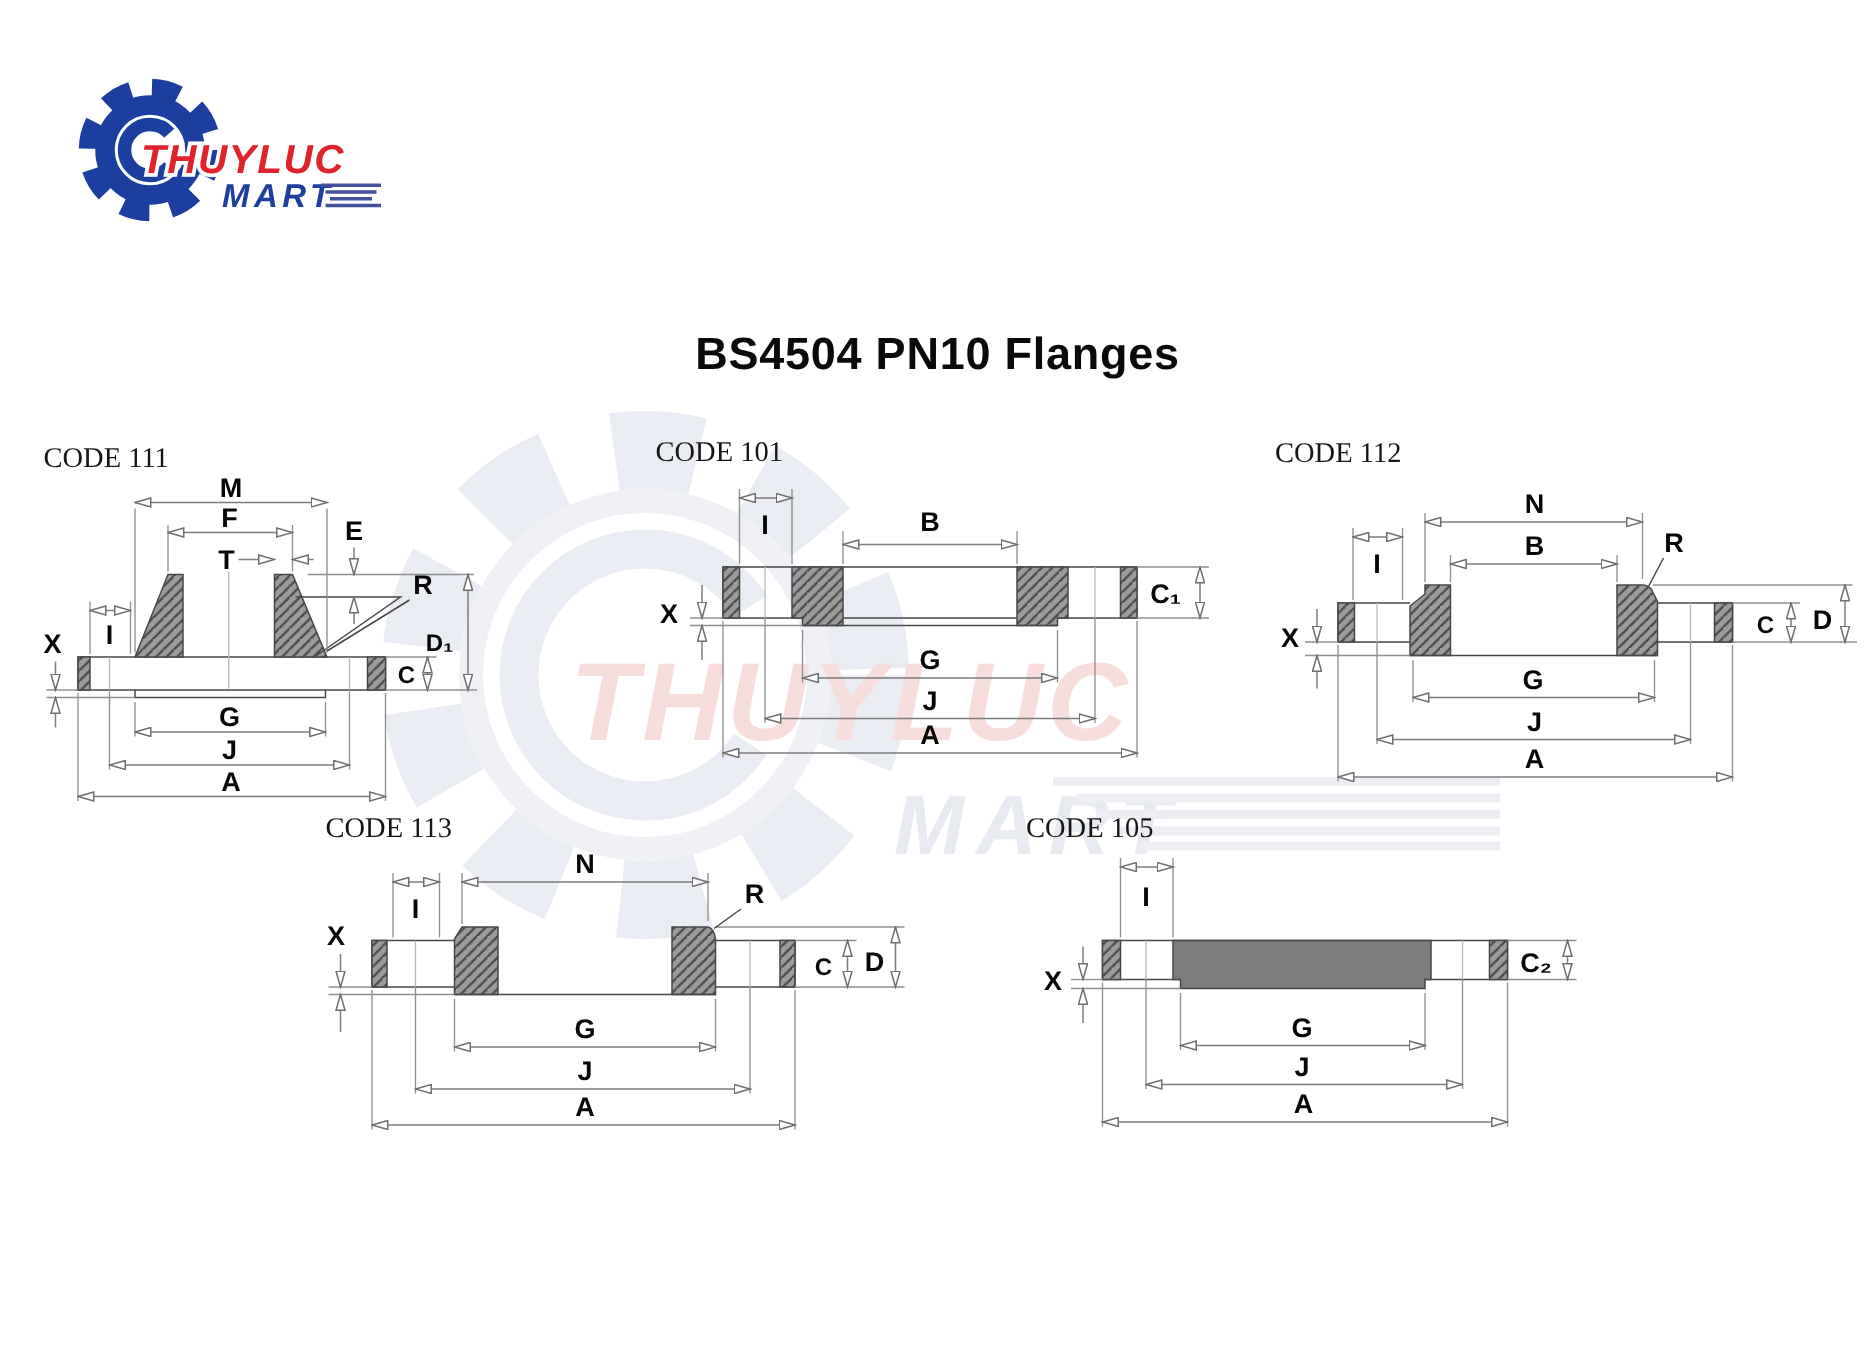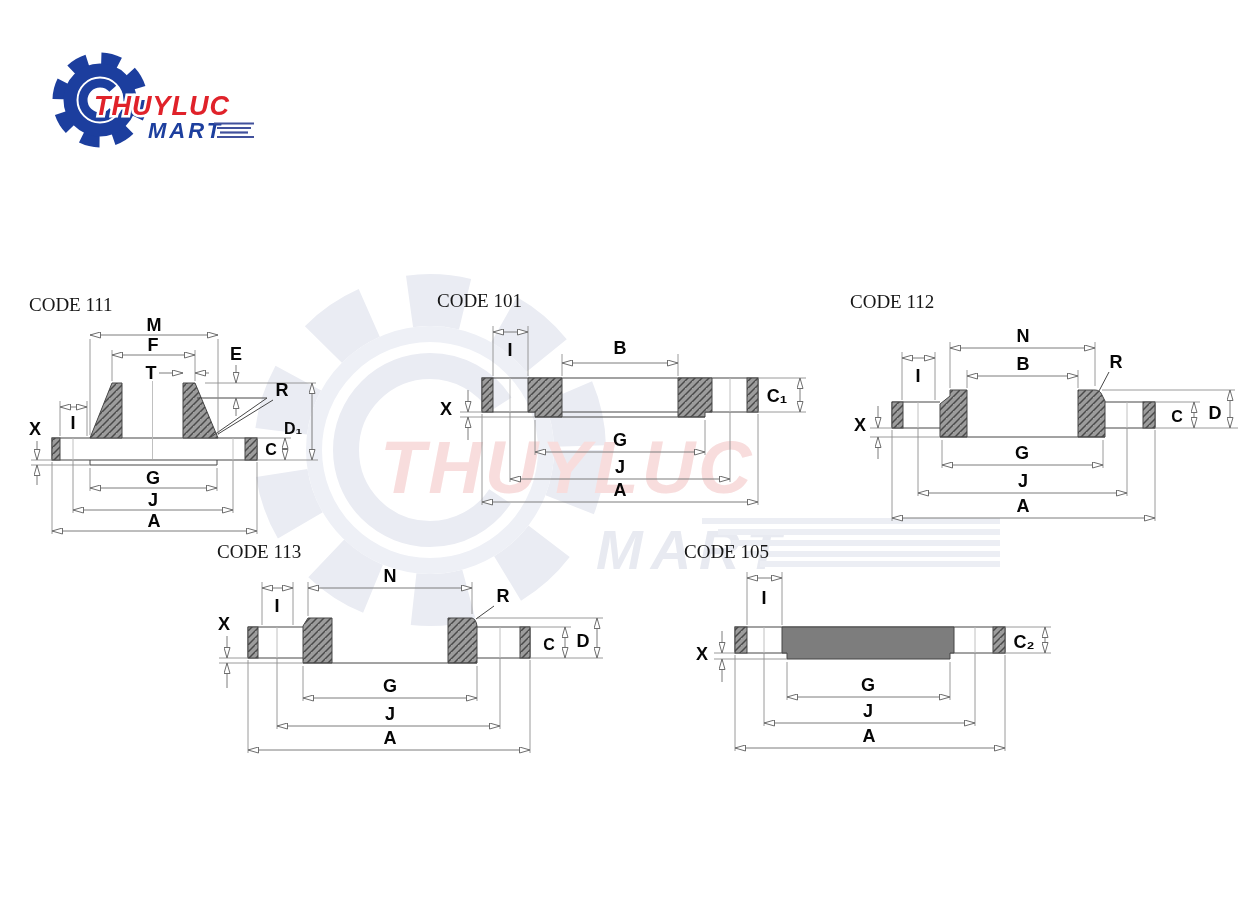--- a/index.html
+++ b/index.html
@@ -64,20 +64,21 @@
     <text x="46" y="65" class="halo" style="font:italic 900 27px 'Liberation Sans','DejaVu Sans',sans-serif;fill:#e0222a;letter-spacing:1px;">THUYLUC</text>
     <text x="100" y="88" class="halo" style="font:italic 600 22px 'Liberation Sans','DejaVu Sans',sans-serif;fill:#1d3f9e;letter-spacing:3px;">MART</text>
     <g stroke="#41519c" stroke-width="2.2">
       <line x1="166" y1="73.5" x2="206" y2="73.5"></line>
       <line x1="169" y1="78" x2="203" y2="78"></line>
       <line x1="172" y1="82.5" x2="200" y2="82.5"></line>
       <line x1="169" y1="87" x2="206" y2="87"></line>
     </g>
   </svg>
 
+  <div class="abs" id="title">BS4504 PN10 Flanges</div>
 
   <svg class="abs" style="left:25px;top:293px;z-index:1;" width="300" height="248" viewBox="0 0 300 248">
     <text x="4" y="18" class="code">CODE 111</text>
 
     <g>
       <rect x="27" y="145" width="205" height="22" class="olt"></rect>
       <rect x="27" y="145" width="8" height="22" class="hat"></rect>
       <rect x="220" y="145" width="12" height="22" class="hat"></rect>
       <path d="M87,90 L97,90 L97,145 L65,145 Z" class="hat"></path>
       <path d="M158,90 L170,90 L193,145 L158,145 Z" class="hat"></path>

